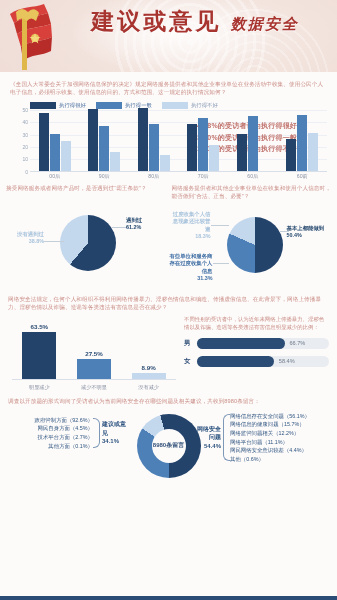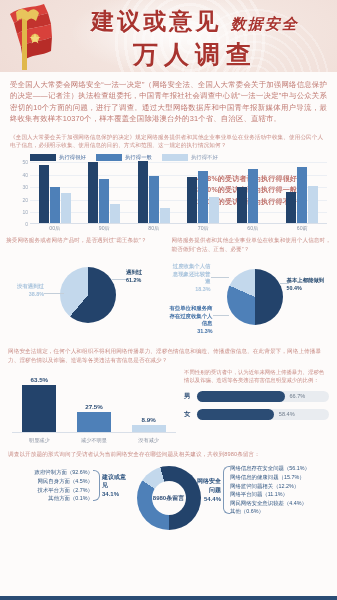--- a/index.html
+++ b/index.html
@@ -156,25 +156,23 @@
         <circle cx="31" cy="34" r="4" fill="#e8c45c"></circle>
         <polygon points="31,29 32.4,33 36.5,33 33.2,35.4 34.4,39.4 31,37 27.6,39.4 28.8,35.4 25.5,33 29.6,33" fill="#f2d97c"></polygon>
       </svg>
     </div>
 
     <div class="title-block">
       <div class="t-line1">
         <span>建议或意见</span>
         <span class="cursive">数据安全</span>
       </div>
-      <div class="t-line2">万人调查</div>
-    </div>
-  </div>
-
-  <div class="intro">受全国人大常委会网络安全“一法一决定”（网络安全法、全国人大常委会关于加强网络信息保护的决定——记者注）执法检查组委托，中国青年报社社会调查中心就“一法一决定”中与公众关系密切的10个方面的问题，进行了调查。通过大型网络数据库和中国青年报新媒体用户导流，最终收集有效样本10370个，样本覆盖全国除港澳台外的31个省、自治区、直辖市。</div>
+    </div>
+  </div>
+
 
   <div class="sec sec1">
     <div class="q-text sec1-q">《全国人大常委会关于加强网络信息保护的决定》规定网络服务提供者和其他企业事业单位在业务活动中收集、使用公民个人电子信息，必须明示收集、使用信息的目的、方式和范围。这一规定的执行情况如何？</div>
 
     <div class="legend">
       <div class="legend-item">
         <span class="lg-sw" style="background:#23436b"></span>
         <span class="lg-tx dark">执行得很好</span>
       </div>
       <div class="legend-item">

